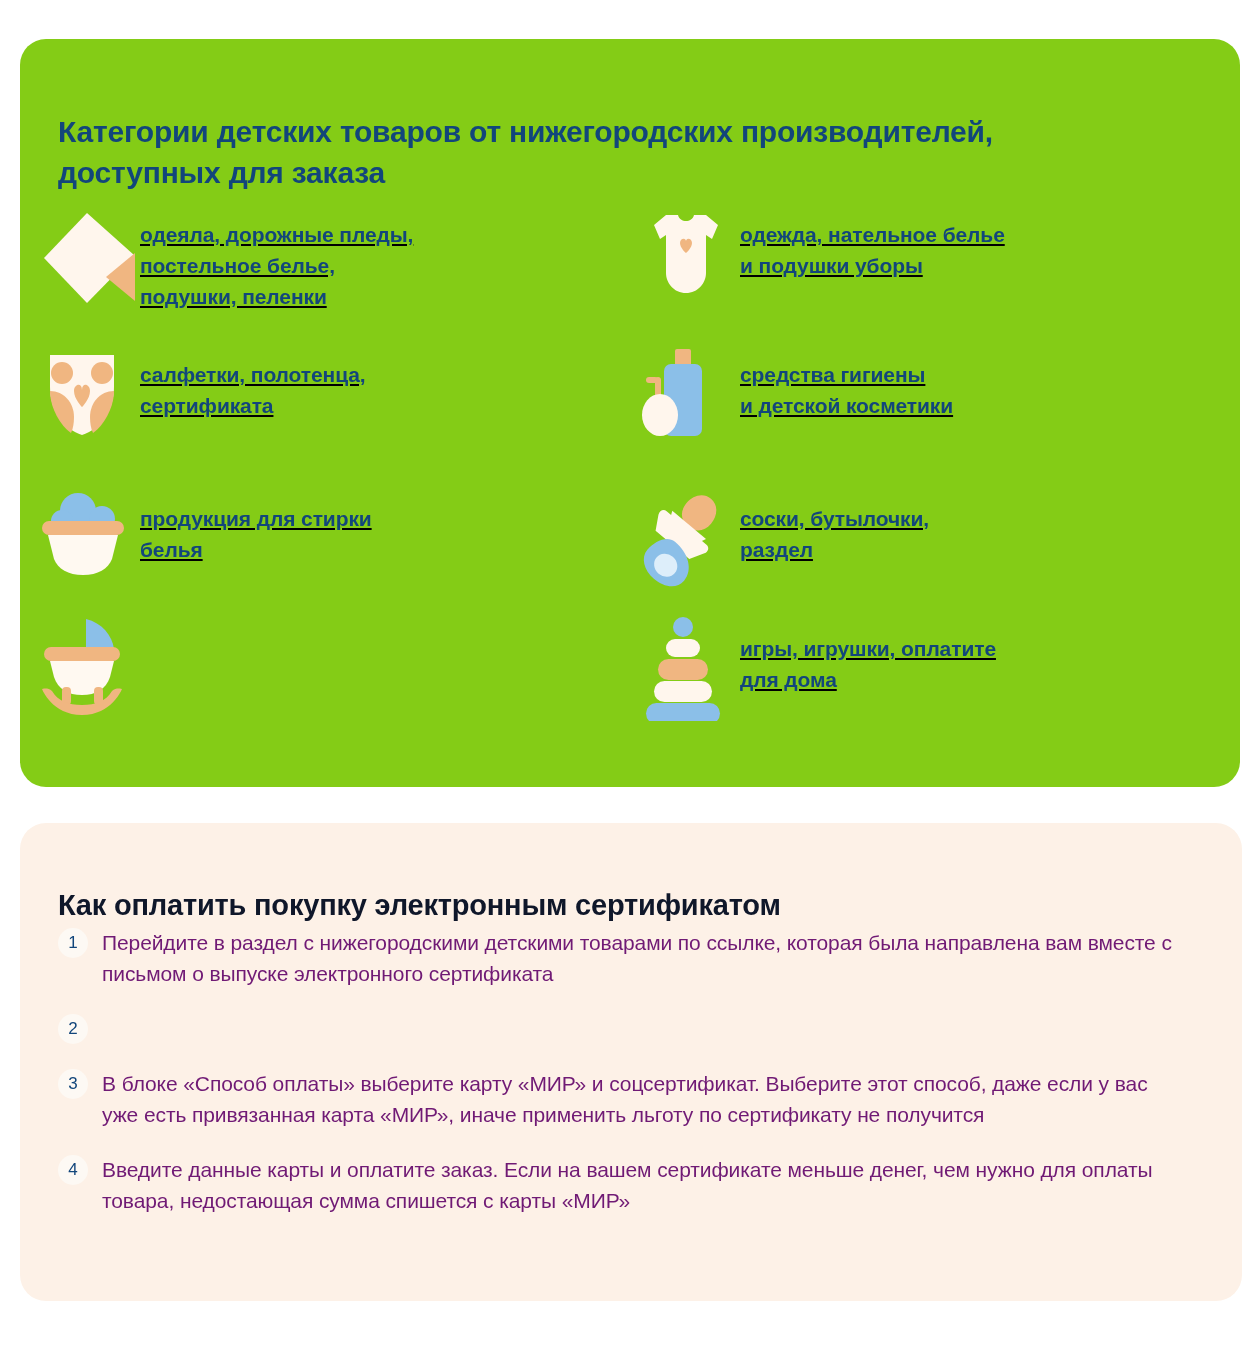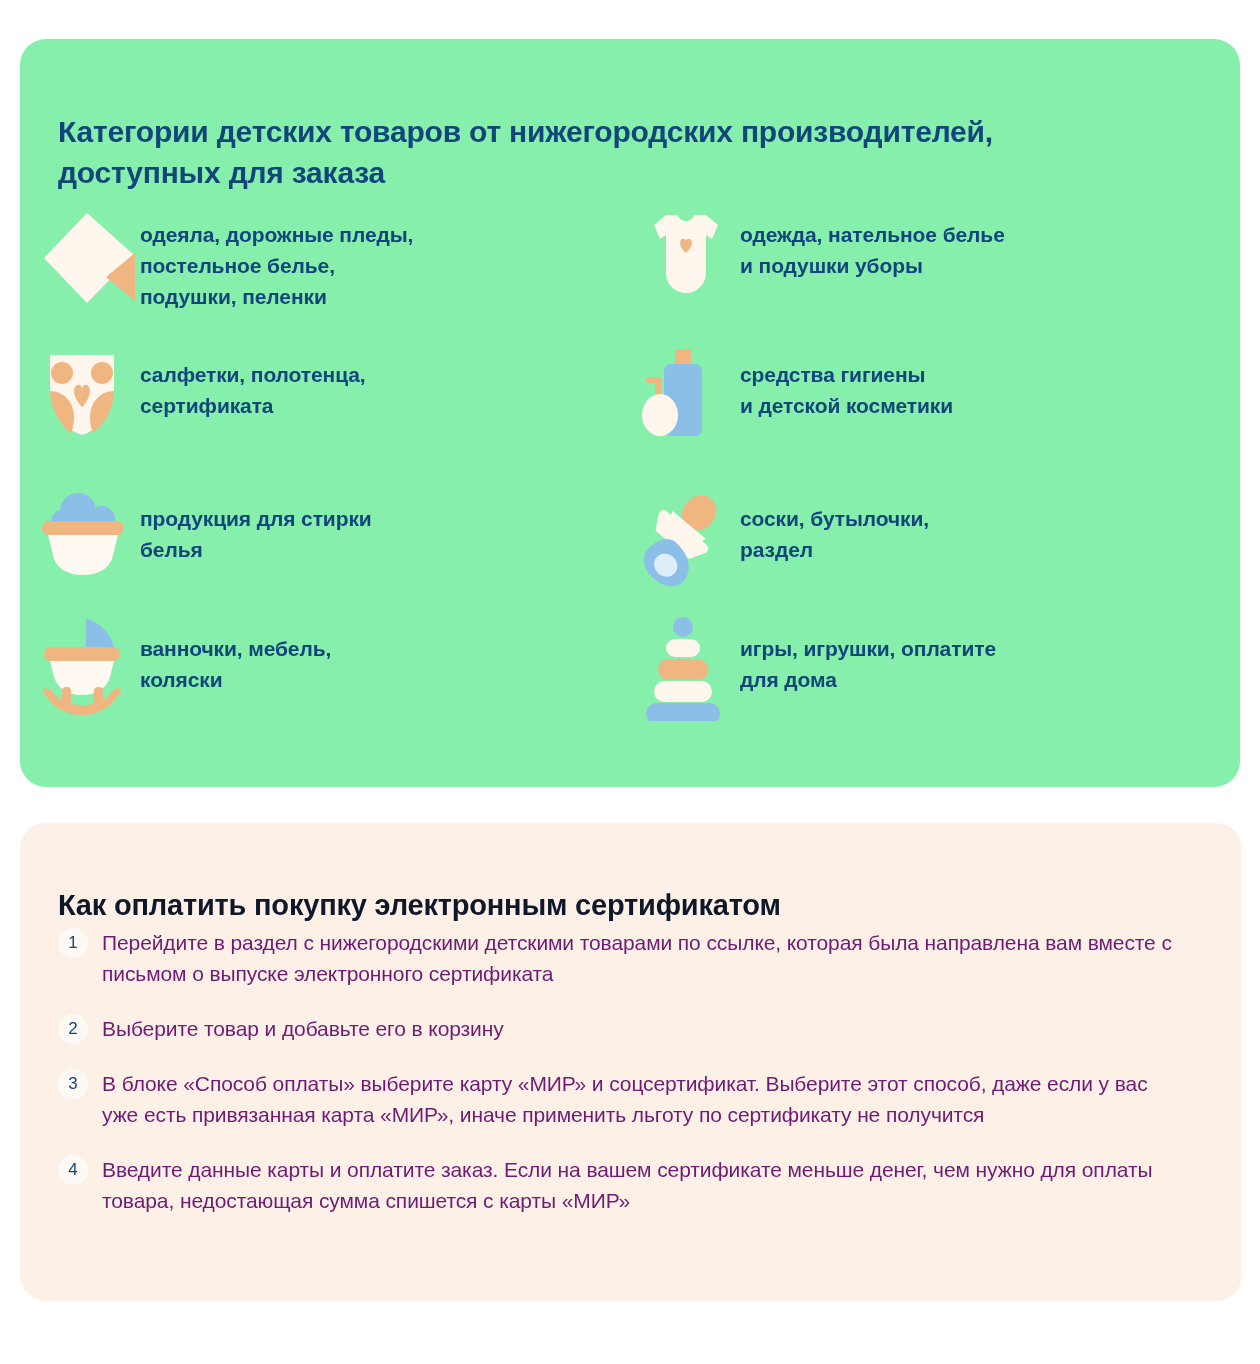--- a/index.html
+++ b/index.html
@@ -23,21 +23,21 @@
     background: #ffffff;
   }
 
   
   .card-categories {
     position: absolute;
     left: 20px;
     top: 39px;
     width: 1220px;
     height: 748px;
-    background: #86efac;
+    background: #84cc16;
     border-radius: 26px;
     box-sizing: border-box;
   }
 
   .cat-title {
     position: absolute;
     left: 38px;
     top: 47px;
     width: 960px;
     color: #12467b;
@@ -54,20 +54,21 @@
     width: 1180px;
     display: grid;
     grid-template-columns: 600px 580px;
     grid-template-rows: 140px 140px 130px 130px;
   }
 
   .cat-item {
     display: flex;
     align-items: flex-start;
     padding-top: 6px;
+    text-decoration: underline;
   }
   .cat-icon {
     width: 100px;
     min-width: 100px;
     height: 104px;
     position: relative;
     display: block;
   }
   .cat-icon svg { display: block; }
   .cat-label {
@@ -238,22 +239,20 @@
         <span class="cat-icon">
           <svg width="100" height="104" viewBox="0 0 100 104">
             <path d="M46 2 C62 6 72 18 74 32 L46 32 Z" fill="#8bbfe8"></path>
             <rect x="4" y="30" width="76" height="14" rx="7" fill="#f0b681"></rect>
             <path d="M10 44 L74 44 L70 60 C66 72 56 78 42 78 C28 78 18 72 14 60 Z" fill="#fff9f1"></path>
             <rect x="22" y="70" width="9" height="18" rx="4" fill="#f0b681"></rect>
             <rect x="54" y="70" width="9" height="18" rx="4" fill="#f0b681"></rect>
             <path d="M2 72 C2 72 12 98 42 98 C72 98 82 72 82 72 C82 72 76 70 72 74 C66 84 56 88 42 88 C28 88 18 84 12 74 C8 70 2 72 2 72 Z" fill="#f0b681"></path>
           </svg>
         </span>
-        <span class="cat-label">ванночки, мебель,
-коляски</span>
       </div>
 
       <div class="cat-item row4">
         <span class="cat-icon">
           <svg width="100" height="104" viewBox="0 0 100 104">
             <circle cx="43" cy="10" r="10" fill="#8bbfe8"></circle>
             <rect x="26" y="22" width="34" height="18" rx="9" fill="#fff6ed"></rect>
             <rect x="18" y="42" width="50" height="21" rx="10.5" fill="#f0b681"></rect>
             <rect x="14" y="64" width="58" height="21" rx="10.5" fill="#fff6ed"></rect>
             <rect x="6" y="86" width="74" height="21" rx="10.5" fill="#8bbfe8"></rect>
@@ -271,21 +270,20 @@
 
     <ol class="steps" style="list-style:none;margin:0;padding:0;">
 
       <li class="step">
         <span class="step-num">1</span>
         <span class="step-text">Перейдите в раздел с нижегородскими детскими товарами по ссылке, которая была направлена вам вместе с письмом о выпуске электронного сертификата</span>
       </li>
 
       <li class="step">
         <span class="step-num">2</span>
-        <span class="step-text">Выберите товар и добавьте его в корзину</span>
       </li>
 
       <li class="step">
         <span class="step-num">3</span>
         <span class="step-text">В блоке «Способ оплаты» выберите карту «МИР» и соцсертификат. Выберите этот способ, даже если у вас уже есть привязанная карта «МИР», иначе применить льготу по сертификату не получится</span>
       </li>
 
       <li class="step">
         <span class="step-num">4</span>
         <span class="step-text">Введите данные карты и оплатите заказ. Если на вашем сертификате меньше денег, чем нужно для оплаты товара, недостающая сумма спишется с карты «МИР»</span>

